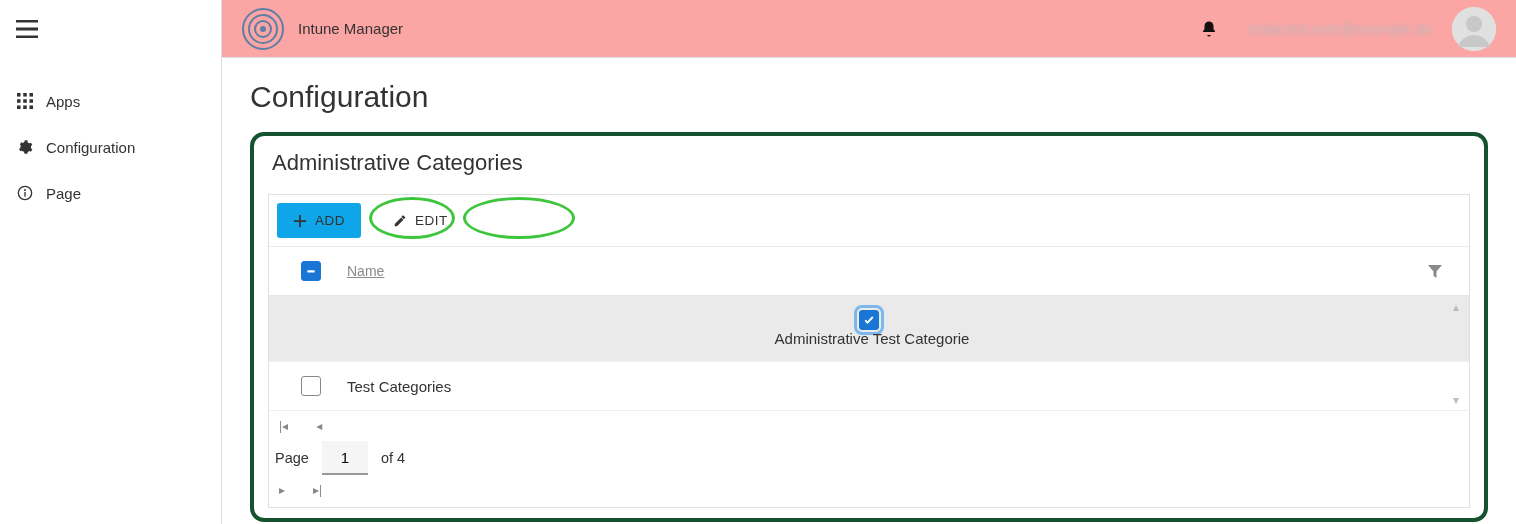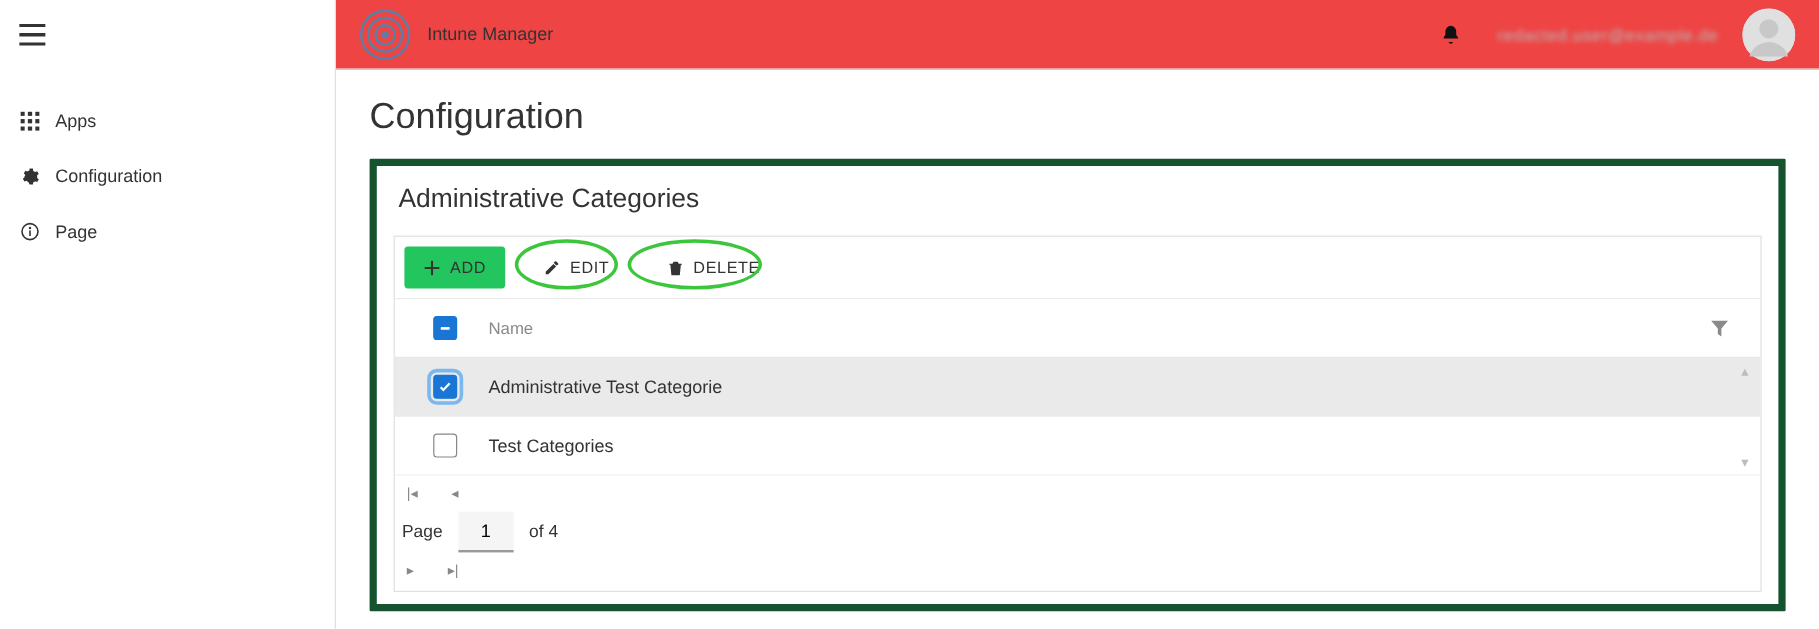--- a/index.html
+++ b/index.html
@@ -1,53 +1,53 @@
 <!DOCTYPE html>
 <html><head>
 <meta charset="utf-8">
 <style>
   * { box-sizing: border-box; margin: 0; padding: 0; }
   html, body { width: 1516px; height: 524px; font-family: Arial, Helvetica, sans-serif; background: #ffffff; color: #333; }
   body { display: flex; }
   
-  .sidebar { width: 280px; border-right: 1px solid #e0e0e0; padding-top: 20px; }
+  .sidebar { width: 222px; border-right: 1px solid #e0e0e0; padding-top: 20px; }
   .hamburger { width: 22px; height: 18px; margin-left: 16px; margin-bottom: 40px; cursor: pointer; }
   .sidebar-item { display: flex; align-items: center; padding: 14px 0 14px 16px; cursor: pointer; font-size: 15px; color: #333; }
   .sidebar-item .icon { width: 18px; height: 18px; margin-right: 12px; display:flex; align-items:center; justify-content:center; }
   
   .main { flex: 1; display: flex; flex-direction: column; }
-  .topbar { height: 58px; background: #ef4444; border-bottom: 1px solid #e0e0e0; display: flex; align-items: center; padding: 0 20px; }
+  .topbar { height: 58px; background: #fca5a5; border-bottom: 1px solid #e0e0e0; display: flex; align-items: center; padding: 0 20px; }
   .logo { width: 42px; height: 42px; }
   .app-title { margin-left: 14px; font-size: 15px; color: #333; }
   .topbar-spacer { flex: 1; }
   .bell { width: 18px; height: 18px; margin-right: 30px; cursor: pointer; }
   .user-text { color: #b8b8b8; font-size: 14px; letter-spacing: 0.5px; margin-right: 20px; filter: blur(2px); }
   .avatar { width: 44px; height: 44px; border-radius: 50%; background: #e0e0e0; display:flex; align-items:center; justify-content:center; }
   .content { padding: 22px 28px; flex:1; overflow:auto; }
   .page-title { font-size: 30px; font-weight: 400; margin-bottom: 18px; }
-  .panel { border: 6px solid #14532d; border-radius: 1px; background: #fff; }
+  .panel { border: 4px solid #14532d; border-radius: 14px; background: #fff; }
   .panel-title { font-size: 22px; font-weight: 400; padding: 14px 18px 18px 18px; }
   .grid-wrap { margin: 0 14px 10px 14px; border: 1px solid #e0e0e0; }
   .toolbar-row { padding: 8px 8px; display:flex; gap: 16px; border-bottom: 1px solid #ebebeb; align-items:center; }
-  .tb-btn { display:flex; align-items:center; gap:8px; padding: 10px 16px; background:#22c55e; border-radius:3px; font-size:13.5px; letter-spacing:0.5px; color:#333; cursor:pointer; user-select:none; }
+  .tb-btn { display:flex; align-items:center; gap:8px; padding: 10px 16px; background:#0ea5e9; border-radius:3px; font-size:13.5px; letter-spacing:0.5px; color:#333; cursor:pointer; user-select:none; }
   .tb-btn.plain { background: transparent; justify-content: center; }
   .highlight-ellipse { position:absolute; border:3px solid #3cc63c; border-radius:50%; pointer-events:none; }
   .toolbar-rel { position:relative; }
   
-  .grid-header { display:flex; align-items:center; padding: 14px 12px; border-bottom:1px solid #e6e6e6; font-size:14px; color:#8a8a8a; }
+  .grid-header { display:flex; align-items:center; padding: 14px 12px; border-bottom:1px solid #e6e6e6; font-size:14px; color:#8a8a8a;text-decoration:underline; }
   .chk-cell { width: 60px; display:flex; justify-content:center; }
   .name-cell { flex:1; padding-left: 6px; }
   .filter-cell { width:44px; display:flex; justify-content:center; }
   .checkbox-box { width:20px; height:20px; border-radius:3px; border:1px solid #888; display:flex; align-items:center; justify-content:center; background:#fff; cursor:pointer; }
   .checkbox-box.indeterminate { background:#1976d4; border-color:#1976d4; }
   .checkbox-box.checked-hl { background:#1976d4; border-color:#1976d4; outline:3px solid #7cb8ee; outline-offset:2px; }
   
   .rows-rel { position:relative; }
   .grid-row { display:flex; align-items:center; padding: 14px 12px; font-size:15px; color:#333; border-bottom:1px solid #f0f0f0; }
-  .grid-row.selected { background:#eaeaea; }
+  .grid-row.selected { background:#eaeaea;flex-direction:column; }
   .scroll-arrow { position:absolute; right:2px; width:14px; height:14px; color:#bcbcbc; font-size:12px; }
   
   .pager-nav { display:flex; gap:28px; padding:8px 10px 0 10px; color:#888; }
   .pager-nav span { cursor:pointer; font-size:12px; }
   .pager-input-row { display:flex; align-items:center; gap:13px; padding: 8px 6px 6px 6px; color:#333; font-size:14.5px; }
   .pager-input { width:46px; height:34px; text-align:center; font-size:15px; background:#f5f5f5; border:none; border-bottom:2px solid #999; }
   svg { display:block; }
 </style>
 </head>
 <body>
@@ -144,28 +144,20 @@
             <span>ADD</span>
           </div>
           <div class="tb-btn plain">
             <span>
               <svg viewBox="0 0 16 16" width="14" height="14">
                   <path fill="#333" d="M2 11.5V14h2.5l7.4-7.4-2.5-2.5L2 11.5zM13.7 4.8a1 1 0 000-1.4l-1.5-1.5a1 1 0 00-1.4 0l-1.2 1.2 2.5 2.5 1.6-.8z"></path>
                 </svg>
             </span>
             <span>EDIT</span>
           </div>
-          <div class="tb-btn plain">
-            <span>
-              <svg viewBox="0 0 16 16" width="14" height="14">
-                  <path fill="#333" d="M3 5h10l-1 10H4L3 5zm3-3h4l1 2H5l1-2zM2 4h12v1H2z"></path>
-                </svg>
-            </span>
-            <span>DELETE</span>
-          </div>
 
           <span class="highlight-ellipse" style="left:100px; top:2px; width:86px; height:42px;"></span>
           <span class="highlight-ellipse" style="left:194px; top:2px; width:112px; height:42px;"></span>
         </div>
 
         <div class="grid-header">
           <div class="chk-cell">
             <div class="checkbox-box indeterminate">
               <svg viewBox="0 0 16 16" width="12" height="12">
                   <rect x="3" y="7" width="10" height="3" rx="1" fill="#fff"></rect>

